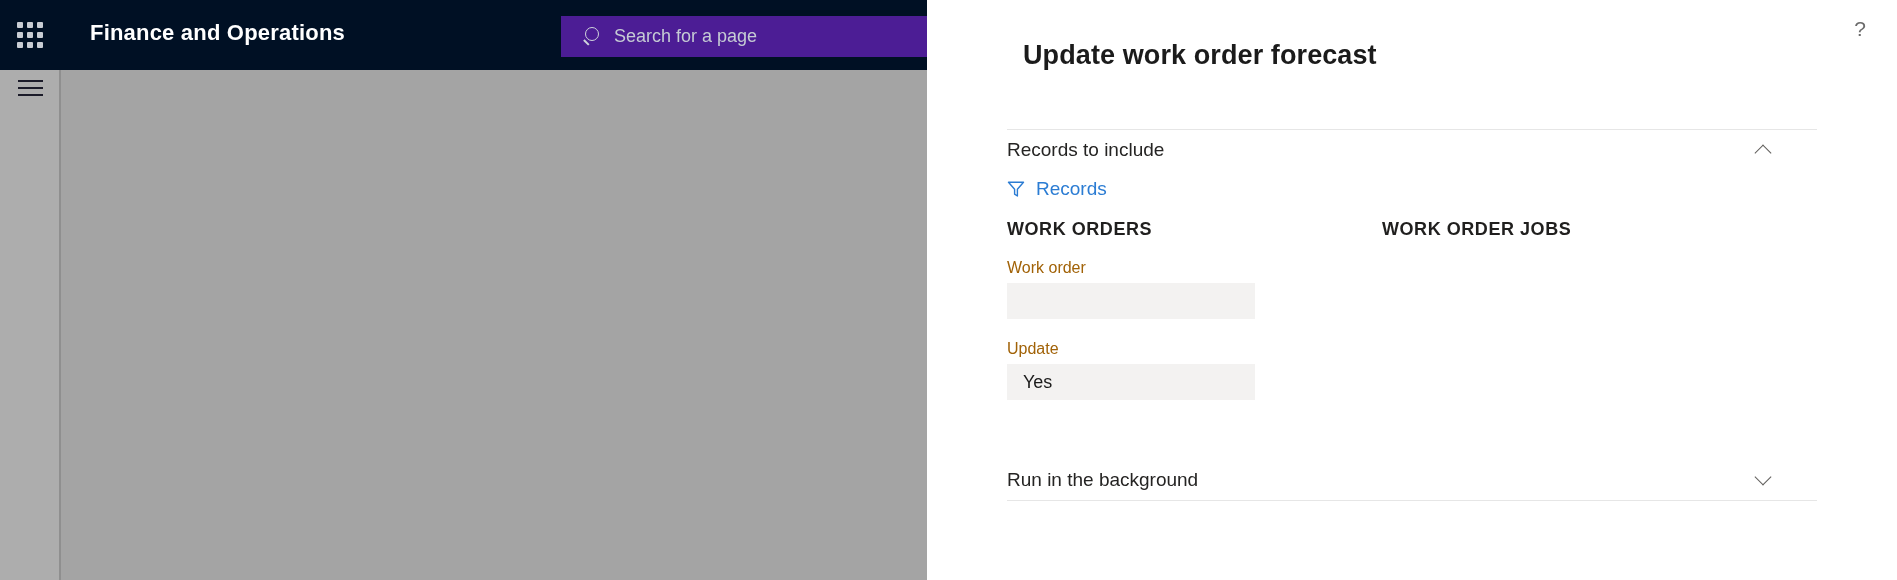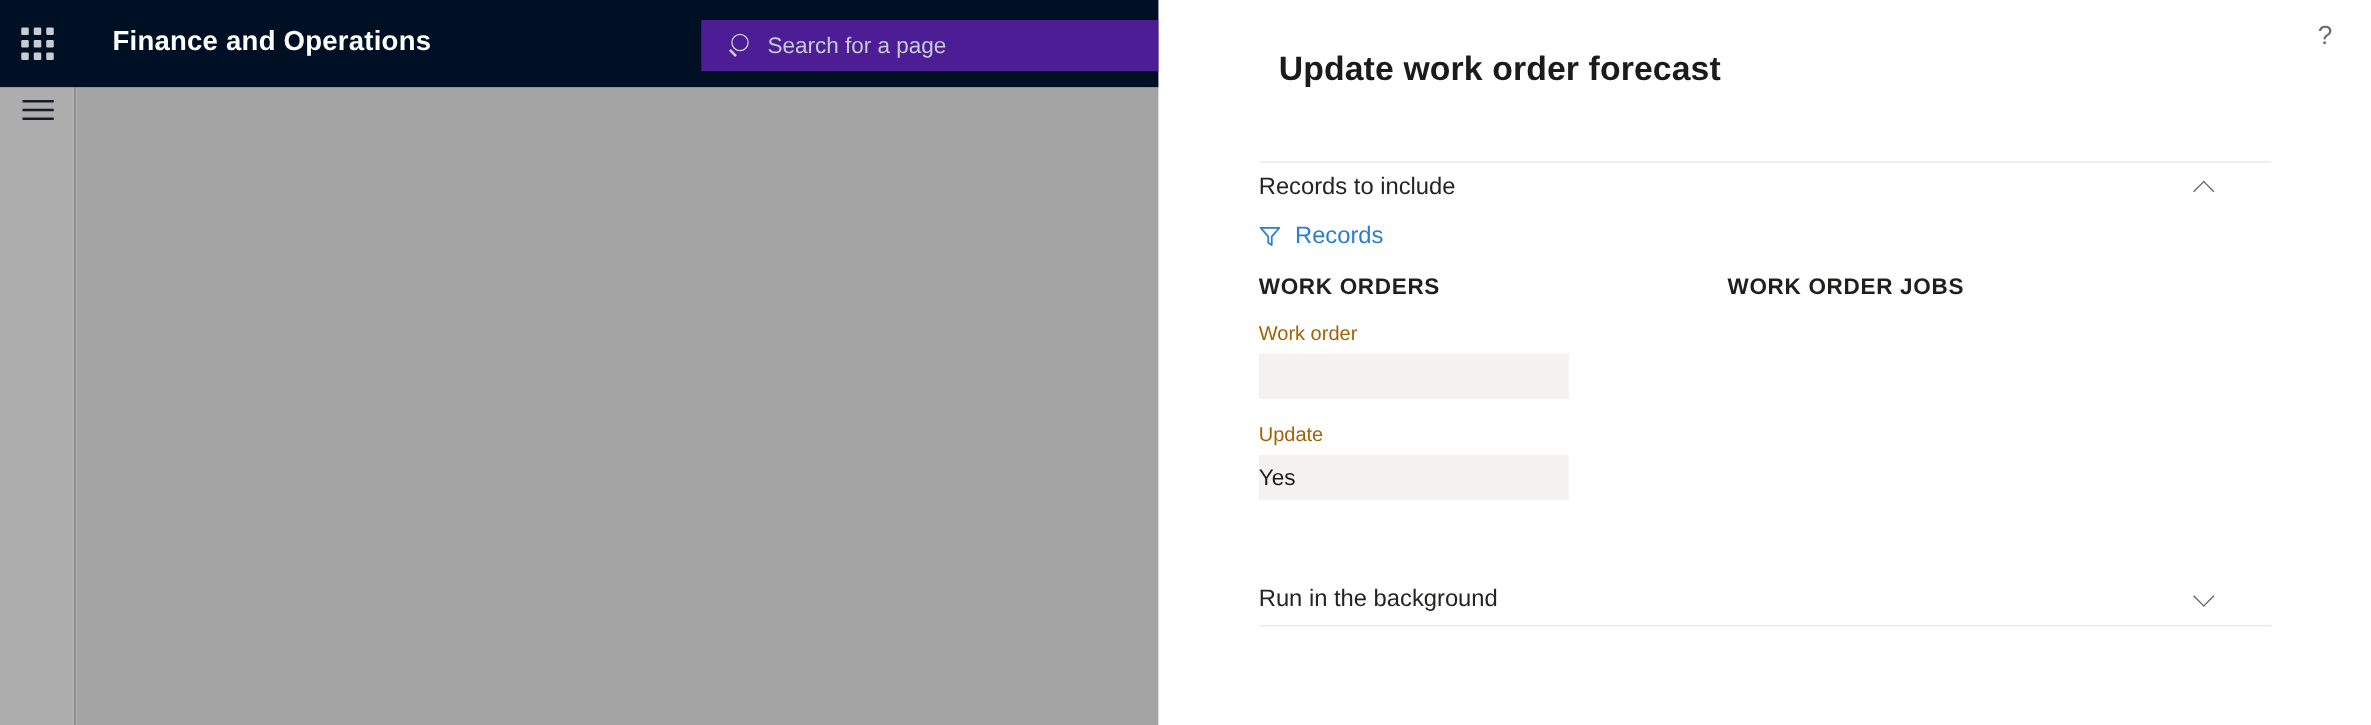--- a/index.html
+++ b/index.html
@@ -272,21 +272,21 @@
   }
   .field-input {
     width: 248px;
     height: 36px;
     background: #f3f2f1;
     border: none;
     outline: none;
     font-family: "Liberation Sans", sans-serif;
     font-size: 18px;
     color: #1b1b1b;
-    padding: 0 0;
+    padding: 0 16px;
   }
   .field-input::placeholder { color: #a19f9d; }
 </style>
 </head>
 <body>
 
 <div id="app">
 
   <div class="bg-app">
 

